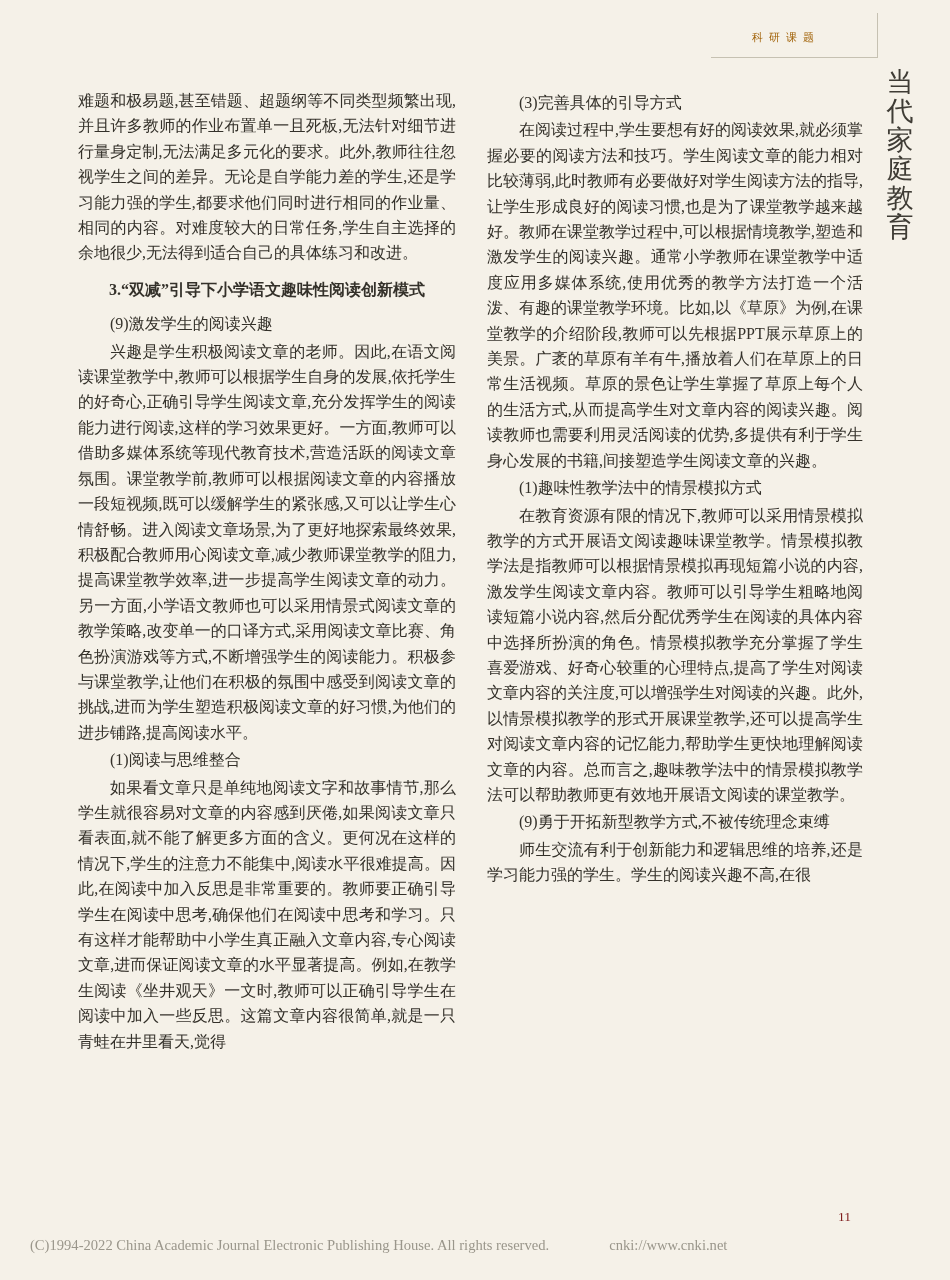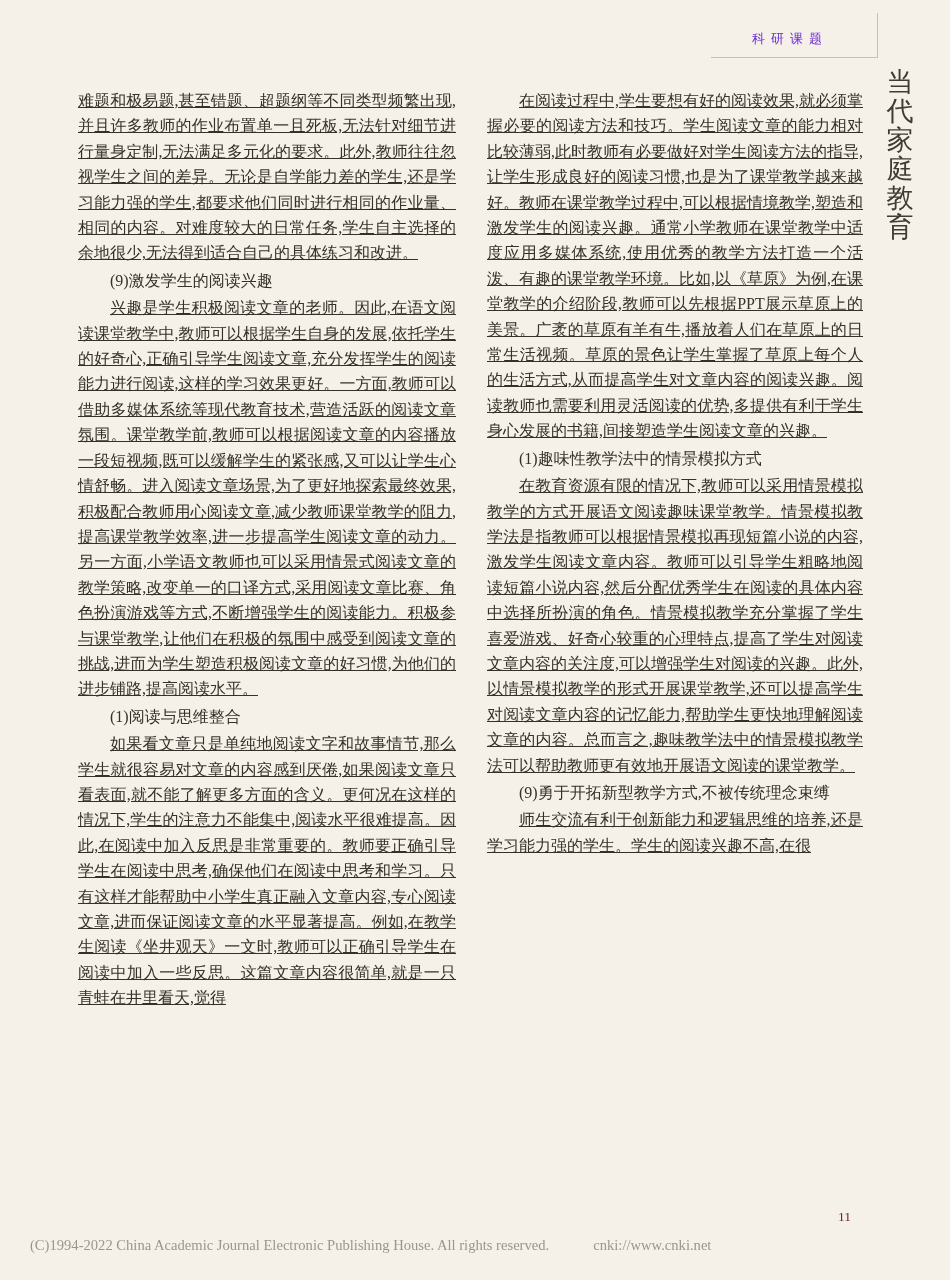--- a/index.html
+++ b/index.html
@@ -12,23 +12,23 @@
     position: relative;
     overflow: hidden;
   }
   .page { position: absolute; inset: 0; }
 
   
   .hdr-label {
     position: absolute;
     top: 30px;
     left: 752px;
-    font-size: 13px;
+    font-size: 11px;
     letter-spacing: 6px;
-    color: #6d28d9;
+    color: #a16207;
   }
   .hdr-hline {
     position: absolute;
     top: 57px;
     left: 711px;
     width: 167px;
     height: 1px;
     background: #c6c1b2;
   }
   .hdr-vline {
@@ -60,41 +60,41 @@
     position: absolute;
     top: 88px;
     text-align: justify;
     font-size: 16px;
     line-height: 25.4px;
     color: #34312a;
   }
   .col-left  { left: 78px;  width: 378px; }
   .col-right { left: 487px; width: 376px; }
 
-  .para { text-indent: 2em; text-decoration: underline; }
+  .para { text-indent: 2em; }
   .para-cont { text-indent: 0; }
   .heading {
     font-weight: bold;
     text-align: center;
     text-indent: 0;
     margin: 11px 0 9px 0;
   }
   .subheading {
     text-indent: 2em;
     margin: 2px 0 2px 0;
   }
 
   
   .footer {
     position: absolute;
     left: 30px;
     top: 1237px;
     width: 900px;
     display: flex;
-    gap: 44px;
+    gap: 60px;
     font-size: 14.6px;
     color: #9a968b;
     white-space: nowrap;
   }
   .page-num {
     position: absolute;
     left: 838px;
     top: 1209px;
     font-size: 13.5px;
     color: #7f1d1d;
@@ -113,26 +113,28 @@
       <div class="vchar">当</div>
       <div class="vchar">代</div>
       <div class="vchar">家</div>
       <div class="vchar">庭</div>
       <div class="vchar">教</div>
       <div class="vchar">育</div>
     </div>
 
   <div class="col col-left">
       <div class="para para-cont">难题和极易题,甚至错题、超题纲等不同类型频繁出现,并且许多教师的作业布置单一且死板,无法针对细节进行量身定制,无法满足多元化的要求。此外,教师往往忽视学生之间的差异。无论是自学能力差的学生,还是学习能力强的学生,都要求他们同时进行相同的作业量、相同的内容。对难度较大的日常任务,学生自主选择的余地很少,无法得到适合自己的具体练习和改进。</div>
+      <div class="heading">3.“双减”引导下小学语文趣味性阅读创新模式</div>
       <div class="subheading">(9)激发学生的阅读兴趣</div>
       <div class="para">兴趣是学生积极阅读文章的老师。因此,在语文阅读课堂教学中,教师可以根据学生自身的发展,依托学生的好奇心,正确引导学生阅读文章,充分发挥学生的阅读能力进行阅读,这样的学习效果更好。一方面,教师可以借助多媒体系统等现代教育技术,营造活跃的阅读文章氛围。课堂教学前,教师可以根据阅读文章的内容播放一段短视频,既可以缓解学生的紧张感,又可以让学生心情舒畅。进入阅读文章场景,为了更好地探索最终效果,积极配合教师用心阅读文章,减少教师课堂教学的阻力,提高课堂教学效率,进一步提高学生阅读文章的动力。另一方面,小学语文教师也可以采用情景式阅读文章的教学策略,改变单一的口译方式,采用阅读文章比赛、角色扮演游戏等方式,不断增强学生的阅读能力。积极参与课堂教学,让他们在积极的氛围中感受到阅读文章的挑战,进而为学生塑造积极阅读文章的好习惯,为他们的进步铺路,提高阅读水平。</div>
       <div class="subheading">(1)阅读与思维整合</div>
       <div class="para">如果看文章只是单纯地阅读文字和故事情节,那么学生就很容易对文章的内容感到厌倦,如果阅读文章只看表面,就不能了解更多方面的含义。更何况在这样的情况下,学生的注意力不能集中,阅读水平很难提高。因此,在阅读中加入反思是非常重要的。教师要正确引导学生在阅读中思考,确保他们在阅读中思考和学习。只有这样才能帮助中小学生真正融入文章内容,专心阅读文章,进而保证阅读文章的水平显著提高。例如,在教学生阅读《坐井观天》一文时,教师可以正确引导学生在阅读中加入一些反思。这篇文章内容很简单,就是一只青蛙在井里看天,觉得</div>
     </div>
   <div class="col col-right">
+      <div class="subheading">(3)完善具体的引导方式</div>
       <div class="para">在阅读过程中,学生要想有好的阅读效果,就必须掌握必要的阅读方法和技巧。学生阅读文章的能力相对比较薄弱,此时教师有必要做好对学生阅读方法的指导,让学生形成良好的阅读习惯,也是为了课堂教学越来越好。教师在课堂教学过程中,可以根据情境教学,塑造和激发学生的阅读兴趣。通常小学教师在课堂教学中适度应用多媒体系统,使用优秀的教学方法打造一个活泼、有趣的课堂教学环境。比如,以《草原》为例,在课堂教学的介绍阶段,教师可以先根据PPT展示草原上的美景。广袤的草原有羊有牛,播放着人们在草原上的日常生活视频。草原的景色让学生掌握了草原上每个人的生活方式,从而提高学生对文章内容的阅读兴趣。阅读教师也需要利用灵活阅读的优势,多提供有利于学生身心发展的书籍,间接塑造学生阅读文章的兴趣。</div>
       <div class="subheading">(1)趣味性教学法中的情景模拟方式</div>
       <div class="para">在教育资源有限的情况下,教师可以采用情景模拟教学的方式开展语文阅读趣味课堂教学。情景模拟教学法是指教师可以根据情景模拟再现短篇小说的内容,激发学生阅读文章内容。教师可以引导学生粗略地阅读短篇小说内容,然后分配优秀学生在阅读的具体内容中选择所扮演的角色。情景模拟教学充分掌握了学生喜爱游戏、好奇心较重的心理特点,提高了学生对阅读文章内容的关注度,可以增强学生对阅读的兴趣。此外,以情景模拟教学的形式开展课堂教学,还可以提高学生对阅读文章内容的记忆能力,帮助学生更快地理解阅读文章的内容。总而言之,趣味教学法中的情景模拟教学法可以帮助教师更有效地开展语文阅读的课堂教学。</div>
       <div class="subheading">(9)勇于开拓新型教学方式,不被传统理念束缚</div>
       <div class="para">师生交流有利于创新能力和逻辑思维的培养,还是学习能力强的学生。学生的阅读兴趣不高,在很</div>
     </div>
 
   <div class="page-num">11</div>
 
   <div class="footer">

